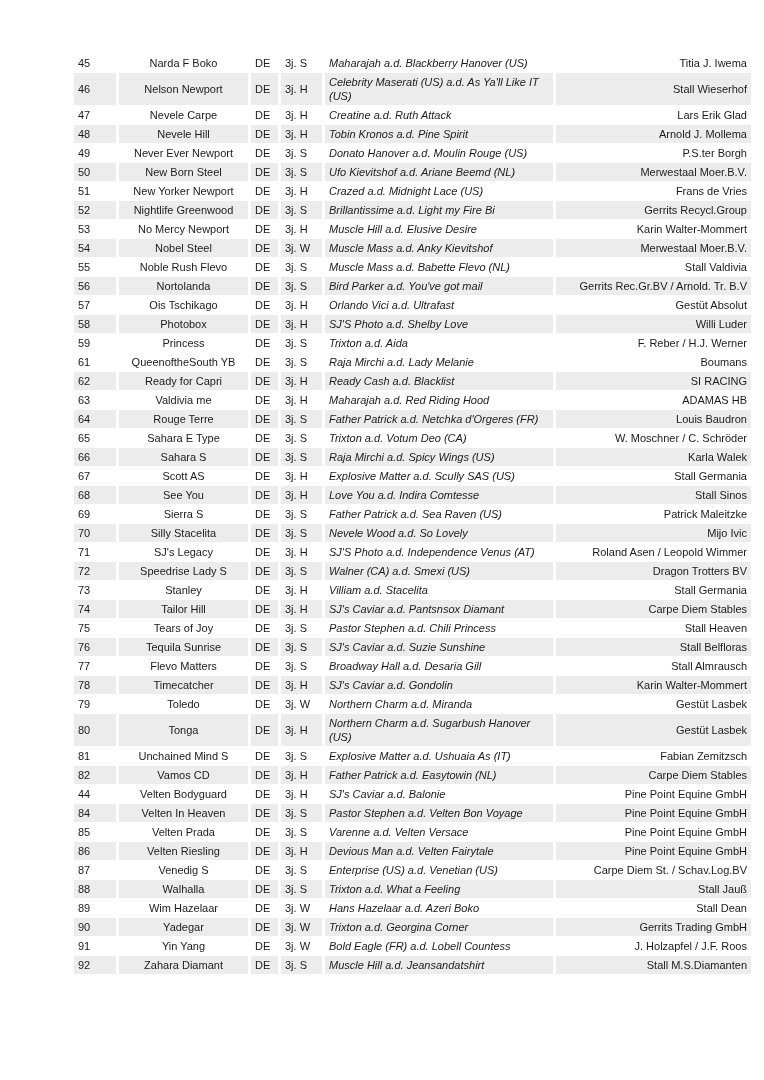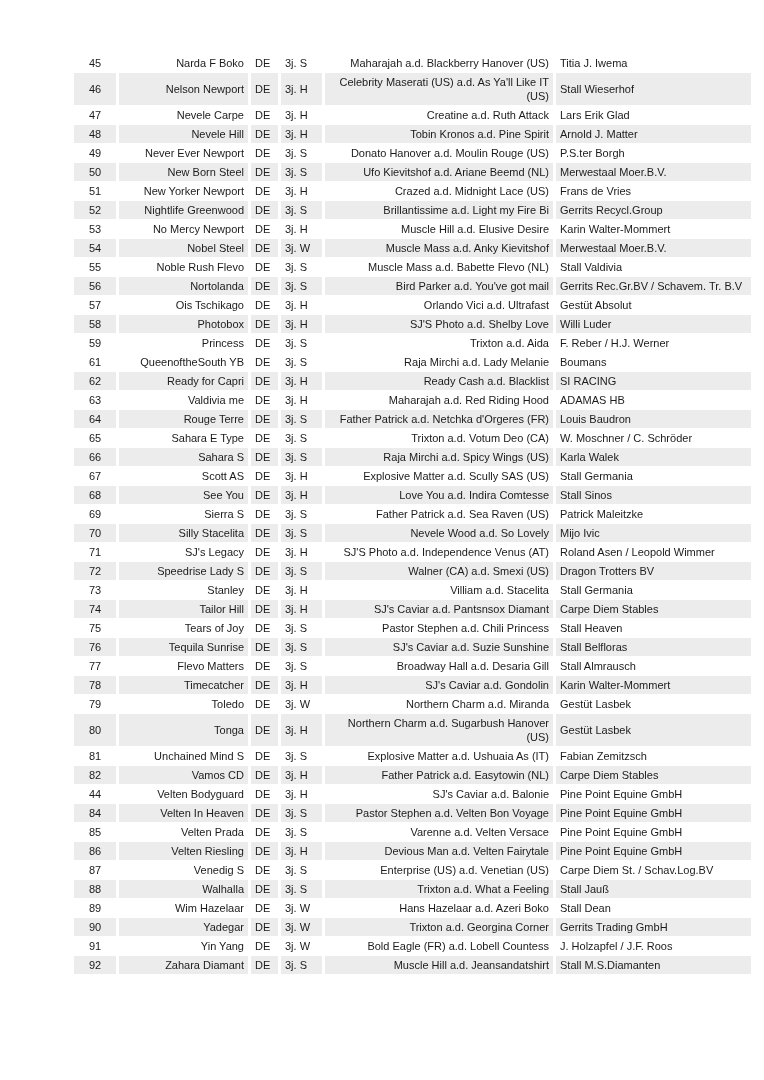--- a/index.html
+++ b/index.html
@@ -27,26 +27,26 @@
     width: 635px;
     font-size: 11px;
     color: #1b1b1b;
   }
   table.horse-table td {
     padding: 2px 4px;
     vertical-align: middle;
     line-height: 14px;
     word-wrap: break-word;
   }
-  td.no      { width: 34px;  text-align: center;  padding-right: 5px; margin-top: 40px; }
-  td.name    { width: 121px; text-align: right; }
+  td.no      { width: 34px;  text-align: left;  padding-right: 5px; margin-top: 40px; }
+  td.name    { width: 121px; text-align: center; }
   td.country { width: 19px;  text-align: left; padding-left: 1px; padding-right: 1px; }
   td.age     { width: 33px;  text-align: left; padding-left: 1px; padding-right: 1px; }
-  td.pedigree{ width: 220px; text-align: right; }
-  td.owner   { width: 187px; text-align: left; margin-top: 36px; }
+  td.pedigree{ width: 220px; text-align: left; font-style: italic; }
+  td.owner   { width: 187px; text-align: right; margin-top: 36px; }
   tr.stripe td { background: #ececec; }
 </style>
 </head>
 <body>
 
 <div class="table-wrap">
   <table class="horse-table">
     <tbody>
         <tr>
           <td class="no">45</td>
@@ -71,21 +71,21 @@
           <td class="age">3j. H</td>
           <td class="pedigree">Creatine a.d. Ruth Attack</td>
           <td class="owner">Lars Erik Glad</td>
         </tr>
         <tr class="stripe">
           <td class="no">48</td>
           <td class="name">Nevele Hill</td>
           <td class="country">DE</td>
           <td class="age">3j. H</td>
           <td class="pedigree">Tobin Kronos a.d. Pine Spirit</td>
-          <td class="owner">Arnold J. Matter</td>
+          <td class="owner">Arnold J. Mollema</td>
         </tr>
         <tr>
           <td class="no">49</td>
           <td class="name">Never Ever Newport</td>
           <td class="country">DE</td>
           <td class="age">3j. S</td>
           <td class="pedigree">Donato Hanover a.d. Moulin Rouge (US)</td>
           <td class="owner">P.S.ter Borgh</td>
         </tr>
         <tr class="stripe">
@@ -135,21 +135,21 @@
           <td class="age">3j. S</td>
           <td class="pedigree">Muscle Mass a.d. Babette Flevo (NL)</td>
           <td class="owner">Stall Valdivia</td>
         </tr>
         <tr class="stripe">
           <td class="no">56</td>
           <td class="name">Nortolanda</td>
           <td class="country">DE</td>
           <td class="age">3j. S</td>
           <td class="pedigree">Bird Parker a.d. You've got mail</td>
-          <td class="owner">Gerrits Rec.Gr.BV / Schavem. Tr. B.V</td>
+          <td class="owner">Gerrits Rec.Gr.BV / Arnold. Tr. B.V</td>
         </tr>
         <tr>
           <td class="no">57</td>
           <td class="name">Ois Tschikago</td>
           <td class="country">DE</td>
           <td class="age">3j. H</td>
           <td class="pedigree">Orlando Vici a.d. Ultrafast</td>
           <td class="owner">Gestüt Absolut</td>
         </tr>
         <tr class="stripe">

